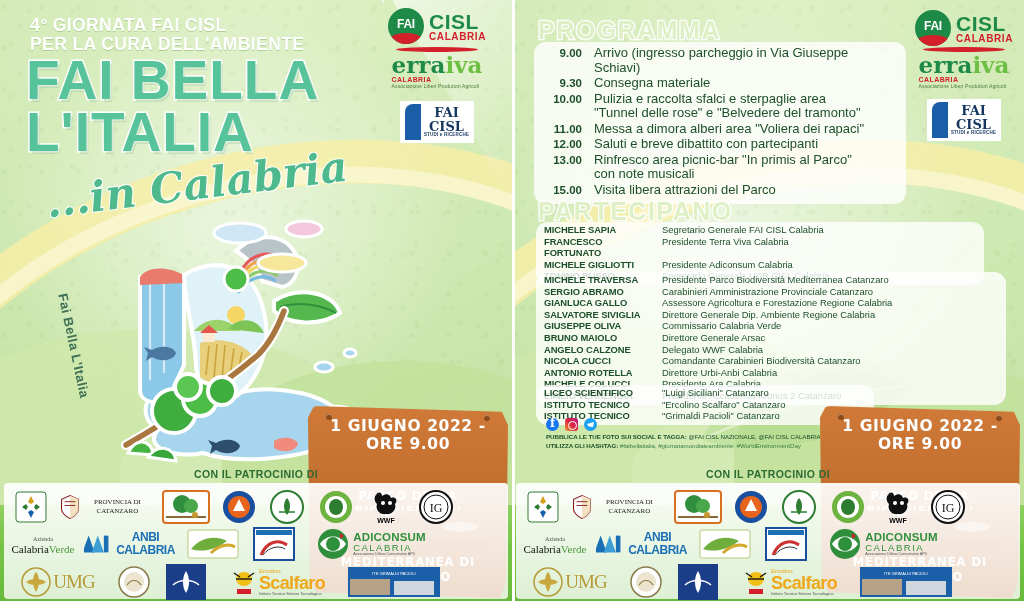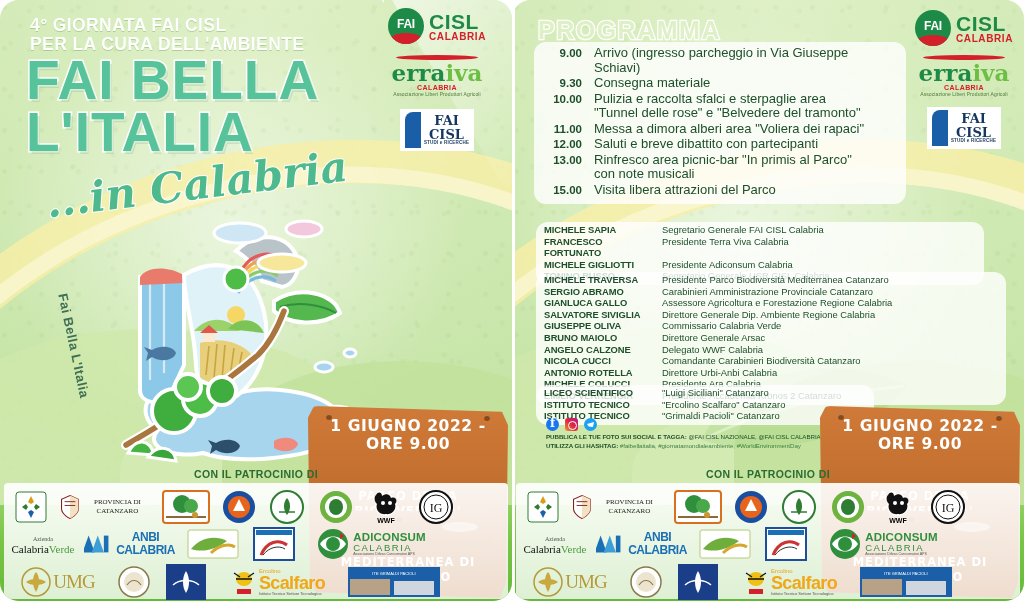--- a/index.html
+++ b/index.html
@@ -3,21 +3,21 @@
 <meta charset="utf-8">
 <style>
   * { margin:0; padding:0; box-sizing:border-box; }
   html,body { width:1024px; height:601px; overflow:hidden; }
   body {
     font-family:"Liberation Sans", sans-serif;
     background:#ffffff;
     display:flex;
   }
   .panel { position:relative; width:568px; height:601px; overflow:hidden;
-           background:#e9f3d8;border-radius:19px; }
+           background:#e9f3d8; }
   .panel-divider { position:absolute; left:512px; top:0; width:3px; height:601px;
                    background:#ffffff; z-index:60; }
 
   
   .bg-sky {
     position:absolute; inset:0;
     background:
       radial-gradient(ellipse 70% 55% at 45% 38%, rgba(255,255,255,.55) 0%, rgba(255,255,255,0) 65%),
       radial-gradient(ellipse 120% 80% at 50% 0%, #dff0c7 0%, #cfe9b2 60%, #c3e3a4 100%);
   }
@@ -113,21 +113,21 @@
   .fai-badge { width:36px; height:36px; border-radius:50%; background:#1e8a47;
                position:relative; overflow:hidden; }
   .fai-badge span { position:absolute; left:0; right:0; top:9px; text-align:center;
                     color:#fff; font-weight:bold; font-size:12px; letter-spacing:-.3px; }
   .fai-badge i { position:absolute; left:-2px; right:-2px; bottom:0; height:11px;
                  background:#d3202b; border-radius:50% 50% 0 0/100% 100% 0 0; }
   .cisl-txt { line-height:1; }
   .cisl-txt .c1 { font-weight:bold; font-size:21px; color:#1e8a47; letter-spacing:.5px;}
   .cisl-txt .c2 { font-weight:bold; font-size:10px; color:#d3202b; letter-spacing:.6px;}
 
-  .logo-terra { text-align:center; line-height:1; margin-top:8px; }
+  .logo-terra { text-align:left; line-height:1; margin-top:0; }
   .logo-terra .tv { font-family:"DejaVu Serif", serif; font-weight:bold; font-size:23px; }
   .logo-terra .tv .k { color:#1e8a47; }
   .logo-terra .tv .v { color:#6cbf43; }
   .logo-terra .cal { font-size:7px; font-weight:bold; color:#d3202b; letter-spacing:.4px;}
   .logo-terra .sub { font-size:5px; color:#4d7a3a; letter-spacing:.1px; margin-top:1px;}
   .swoosh { height:5px; background:#d3202b; border-radius:50%; margin:-3px 4px 1px;}
 
   .logo-studi { margin-top:6px; display:flex; align-items:center; gap:3px;
                 background:#ffffff; padding:3px 5px; }
   .studi-bar { width:16px; height:36px; background:#1b5ea8; border-radius:8px 0 0 0;}
@@ -558,20 +558,21 @@
           <div class="prog-time">13.00</div>
           <div class="prog-desc">Rinfresco area picnic-bar "In primis al Parco"<br>con note musicali</div>
         </div>
         <div class="prog-row">
           <div class="prog-time">15.00</div>
           <div class="prog-desc">Visita libera attrazioni del Parco</div>
         </div>
       </div>
   </div>
 
+  <div class="rp-head2">PARTECIPANO</div>
   <div class="card part-card">
     <div class="part-rows-1">
         <div class="part-row">
           <div class="part-name">MICHELE SAPIA</div>
           <div class="part-role">Segretario Generale FAI CISL Calabria</div>
         </div>
         <div class="part-row">
           <div class="part-name">FRANCESCO FORTUNATO</div>
           <div class="part-role">Presidente Terra Viva Calabria</div>
         </div>

